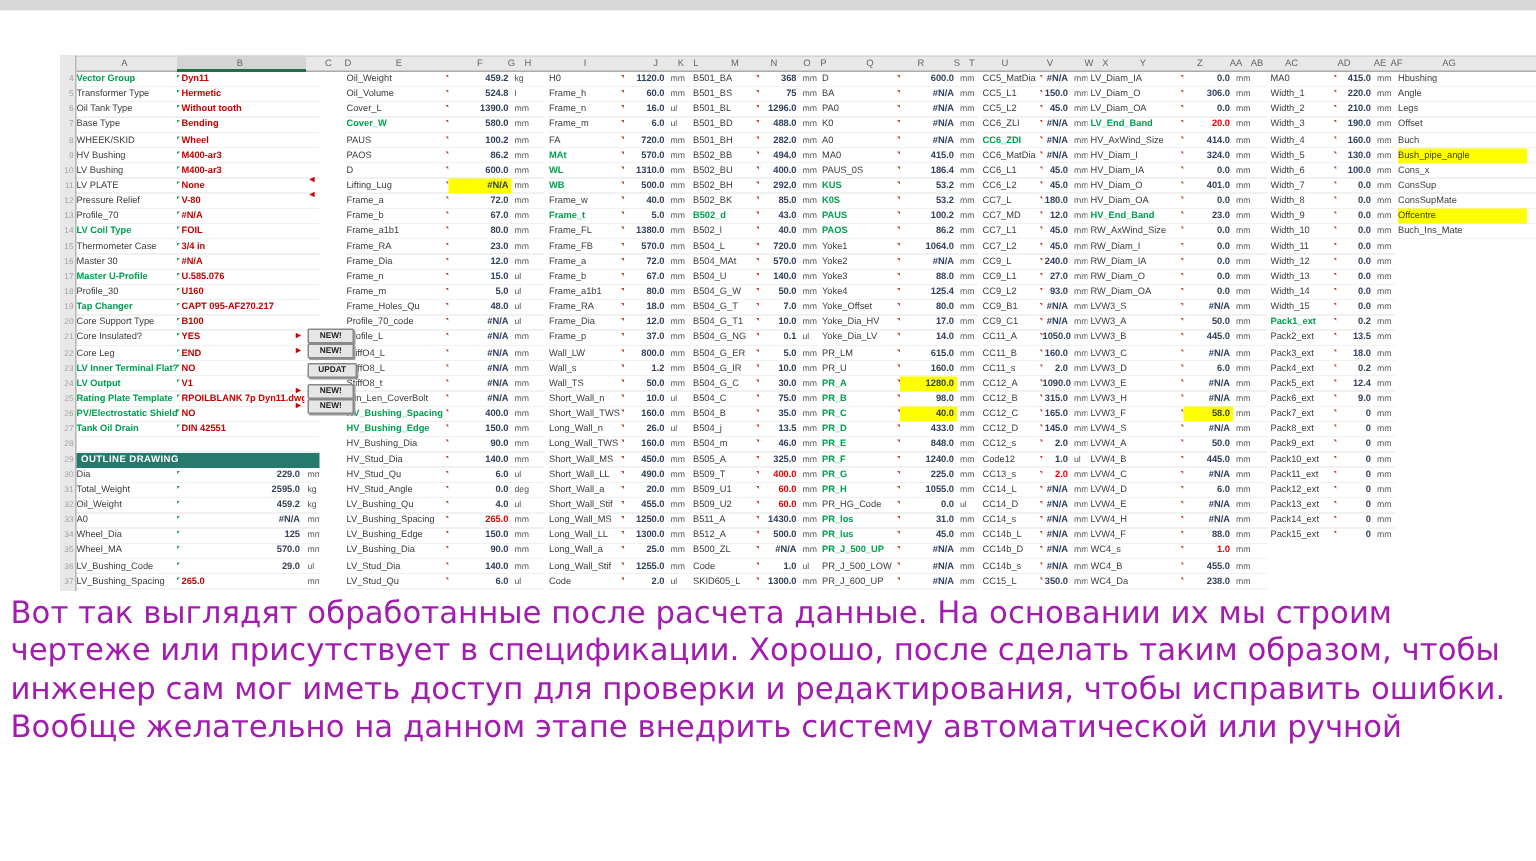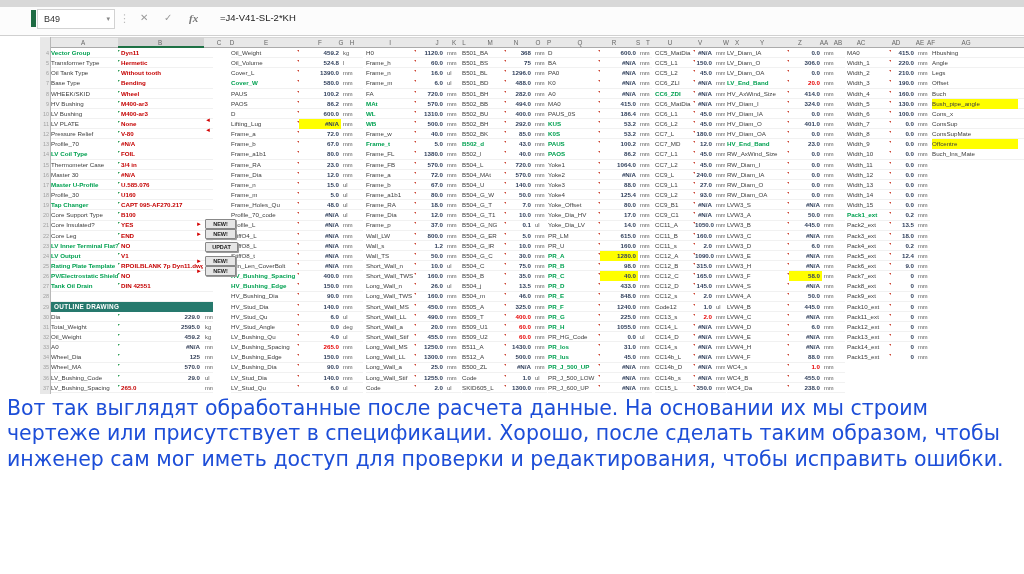--- a/index.html
+++ b/index.html
@@ -41,42 +41,30 @@
   .row.banner{background:#26796d;color:#fff;font-size:6.4px;font-weight:bold;padding-left:3px;letter-spacing:.3px;width:100%;box-sizing:border-box}
   .grp.cm .lab.mk::after{content:"";position:absolute;right:0;top:2px;width:0;height:0;border-left:2.5px solid transparent;border-top:2.5px solid #cc4433}
   .grp.g1 .val.mk::before{content:"";position:absolute;left:0;top:2px;width:0;height:0;border-right:2.5px solid transparent;border-top:2.5px solid #33a05a}
 
   
   .xbtn{position:absolute;left:205px;width:31px;height:10px;background:#e6e6e6;border:1px solid #888;border-radius:1px;box-shadow:1px 1px 0 #9b9b9b;font-family:"Liberation Sans",sans-serif;font-size:5.5px;font-weight:bold;color:#222;text-align:center;line-height:8px;padding:0}
   .xbtn.upd{width:33px}
   .redarrow{position:absolute;font-size:6px;color:#d40000;line-height:6px}
 
   
-  .caption{position:absolute;left:7px;top:396px;width:1014px;color:#1d4ed8;font-family:"DejaVu Sans","Liberation Sans",sans-serif}
+  .caption{position:absolute;left:7px;top:396px;width:1014px;color:#a21caf;font-family:"DejaVu Sans","Liberation Sans",sans-serif}
   .caption div{font-size:20.5px;line-height:25.3px;white-space:nowrap}
 </style>
 </head>
 <body>
 
 <div class="slide">
 
   <div class="topstrip"></div>
 
-  <div class="fbar">
-    <div class="sheet-icon"></div>
-    <div class="namebox">
-      <span>B49</span>
-      <span class="nb-arrow">▾</span>
-    </div>
-    <div class="fbar-sep">⋮</div>
-    <button class="fbtn x">✕</button>
-    <button class="fbtn ck">✓</button>
-    <button class="fbtn fx">fx</button>
-    <div class="formula">=J4-V41-SL-2*KH</div>
-  </div>
 
   <div class="hdrstrip"></div>
   <div class="hdrB"></div>
   <div id="colheaders"></div>
 
   <div class="gutter" id="gutter">
       <div class="rownum">4</div>
       <div class="rownum">5</div>
       <div class="rownum">6</div>
       <div class="rownum">7</div>
@@ -1539,20 +1527,21 @@
   <span class="redarrow" style="left:196px;top:231px">►</span>
   <span class="redarrow" style="left:196px;top:258px">►</span>
   <span class="redarrow" style="left:196px;top:268px">►</span>
   <span class="redarrow" style="left:205px;top:117px">◄</span>
   <span class="redarrow" style="left:205px;top:127px">◄</span>
 
   <div class="caption">
     <div>Вот так выглядят обработанные после расчета данные. На основании их мы строим</div>
     <div>чертеже или присутствует в спецификации. Хорошо, после сделать таким образом, чтобы</div>
     <div>инженер сам мог иметь доступ для проверки и редактирования, чтобы исправить ошибки.</div>
+    <div>Вообще желательно на данном этапе внедрить систему автоматической или ручной</div>
   </div>
 
 <span class="colhdr" style="left: 83px;">A</span>
     <span class="colhdr" style="left: 160px;">B</span>
     <span class="colhdr" style="left: 219px;">C</span>
     <span class="colhdr" style="left: 232px;">D</span>
     <span class="colhdr" style="left: 266px;">E</span>
     <span class="colhdr" style="left: 320px;">F</span>
     <span class="colhdr" style="left: 341px;">G</span>
     <span class="colhdr" style="left: 352px;">H</span>

